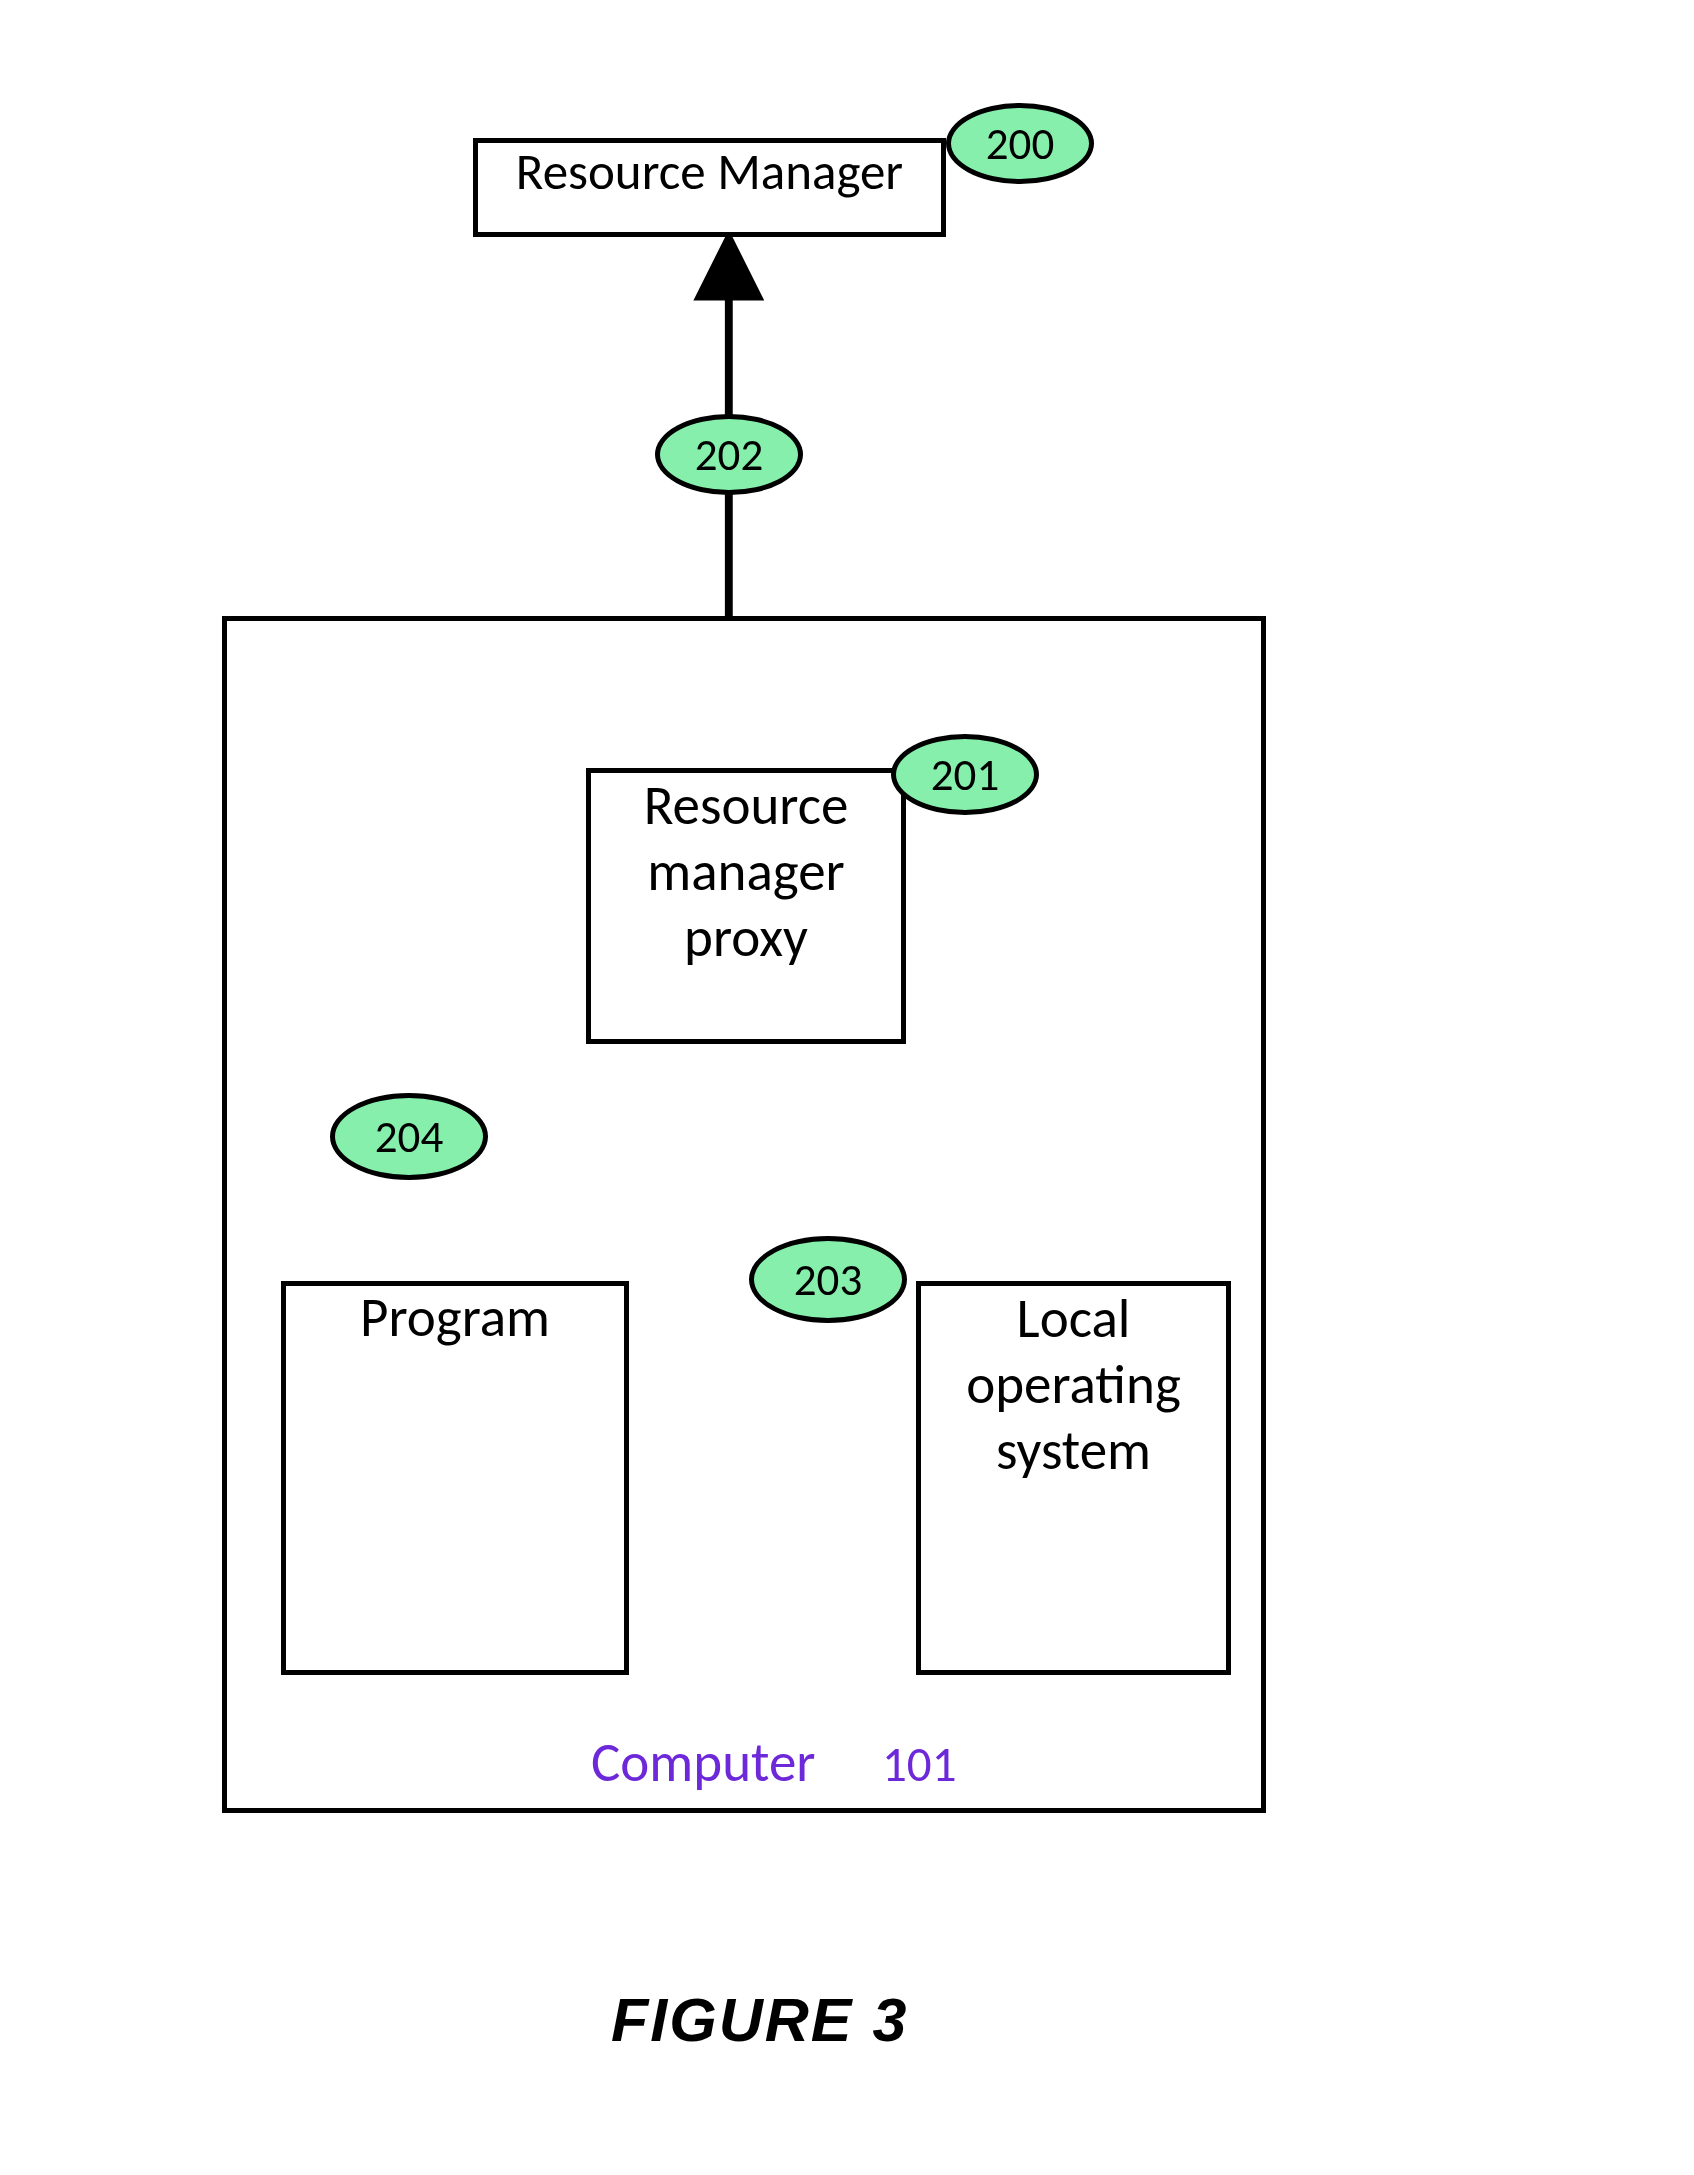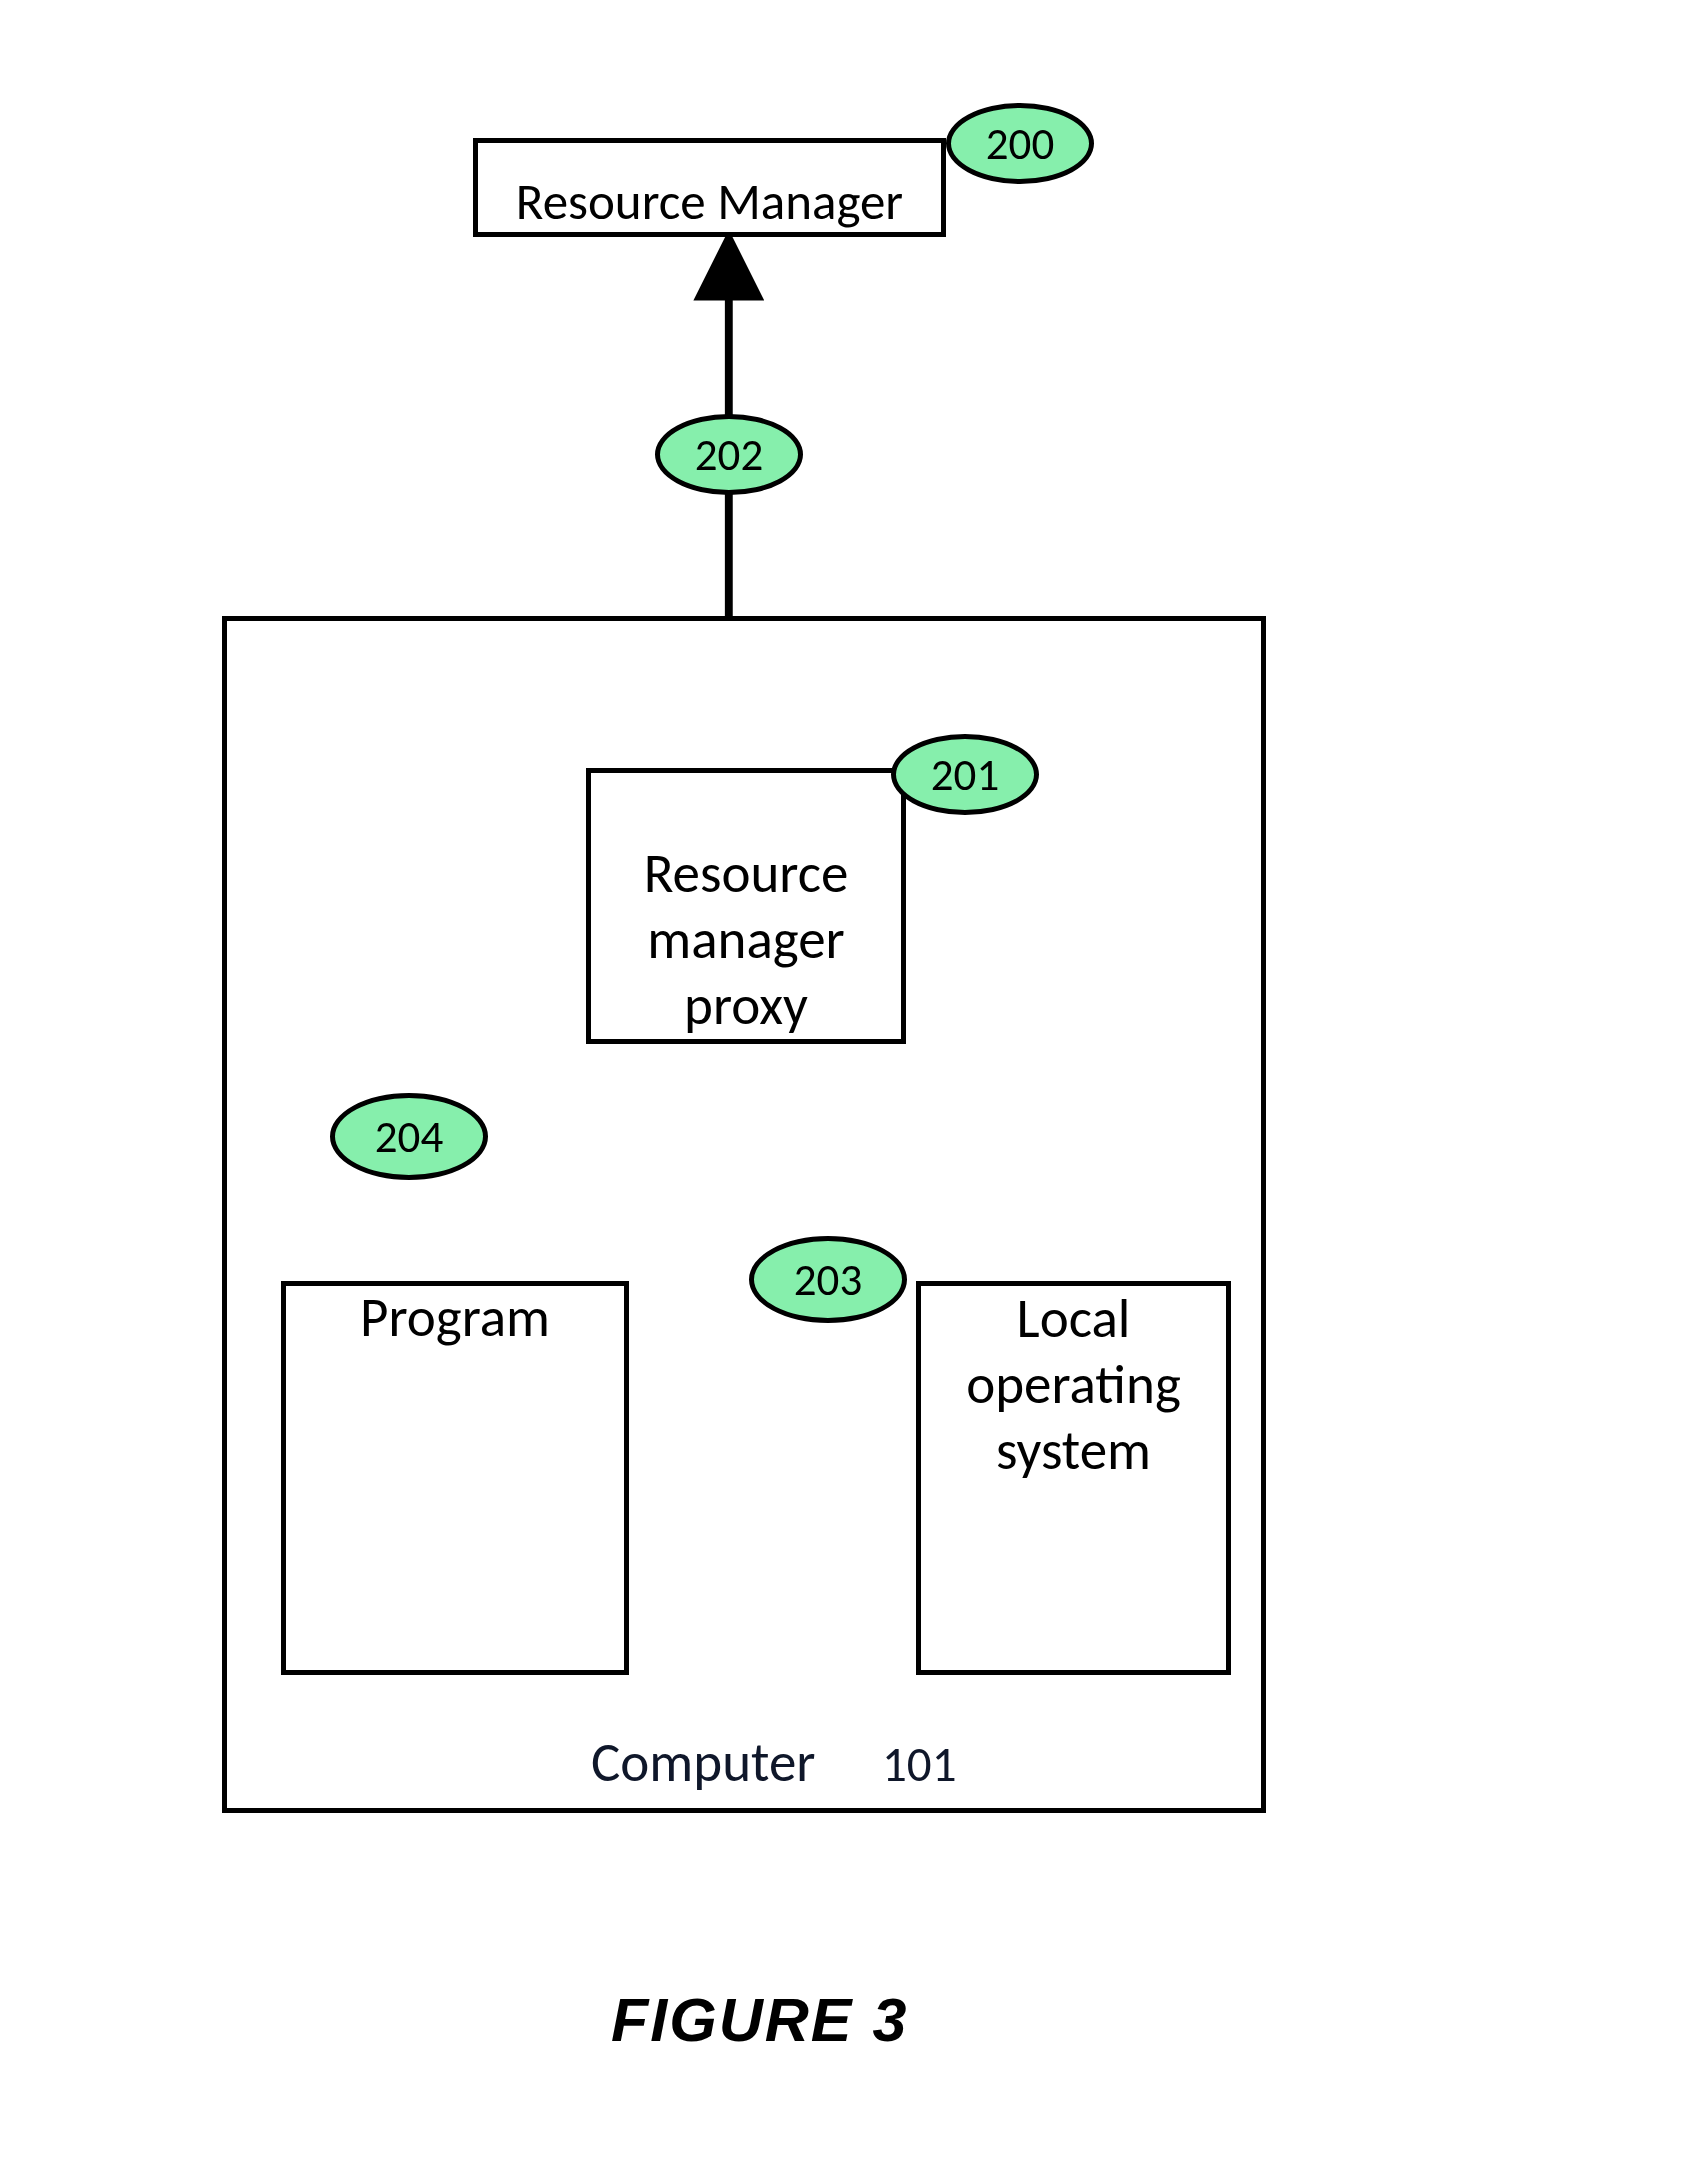--- a/index.html
+++ b/index.html
@@ -14,40 +14,40 @@
     position: relative;
     width: 1694px;
     height: 2175px;
   }
   .box {
     position: absolute;
     border: 5.9px solid #000;
     background: #fff;
     box-sizing: border-box;
     display: flex;
-    align-items: flex-end;
+    align-items: flex-start;
     justify-content: center;
     text-align: center;
     line-height: 1.15;
   }
   .oval {
     position: absolute;
     border: 5.9px solid #000;
     background: #86efac;
     border-radius: 50%;
     box-sizing: border-box;
     display: flex;
     align-items: center;
     justify-content: center;
     font-size: 45px;
   }
   .label {
     position: absolute;
     font-size: 55px;
-    color: #0f172a;
+    color: #6d28d9;
   }
   .label-multi {
     position: absolute;
     text-align: center;
     font-size: 55px;
     color: #000;
     line-height: 1.2;
   }
   .figure-caption {
     position: absolute;

